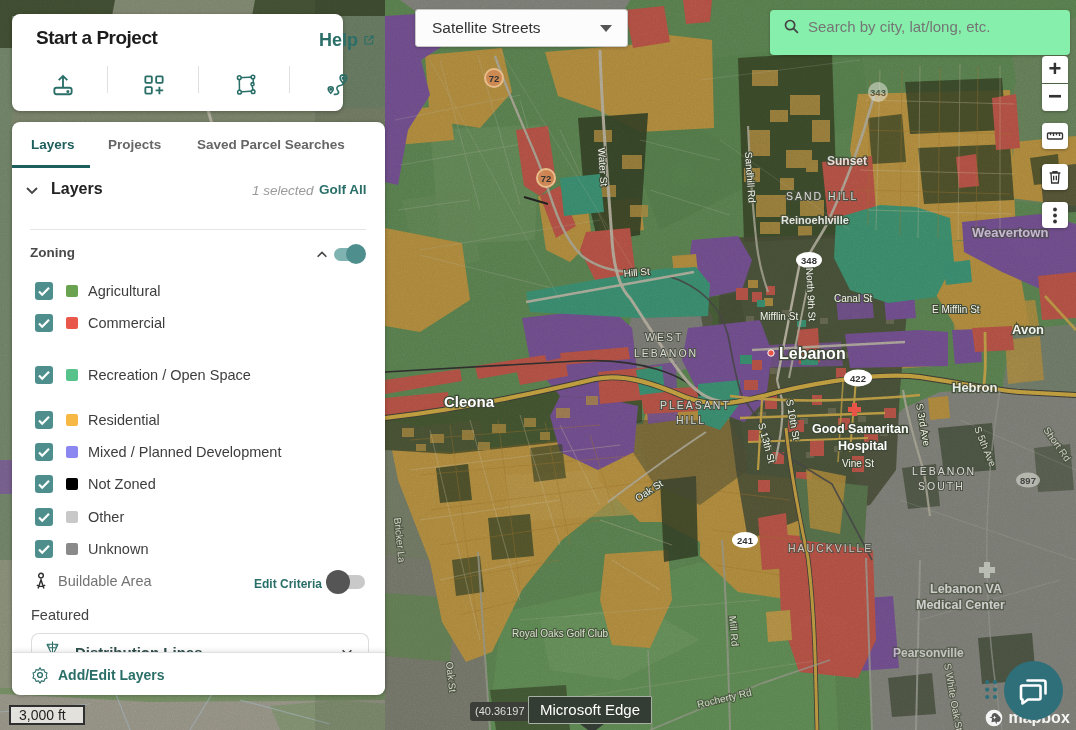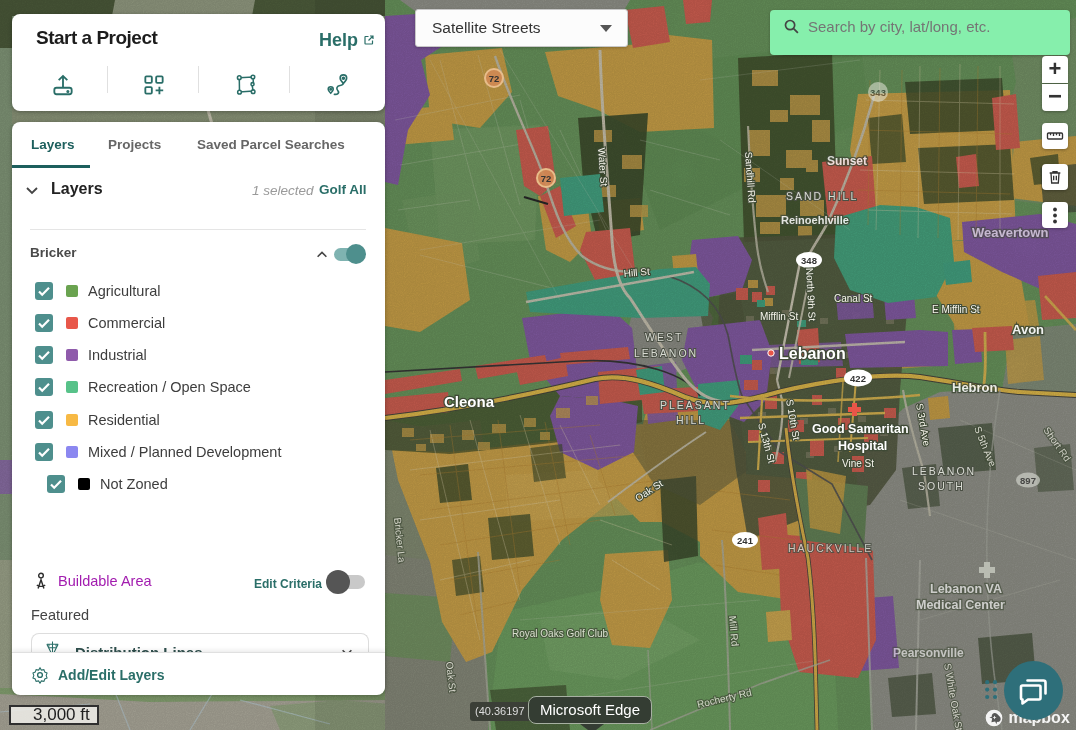--- a/index.html
+++ b/index.html
@@ -580,21 +580,21 @@
   <text x="1043" y="430" class="lbl" transform="rotate(55 1043 430)" opacity=".7">Short Rd</text>
   <text x="638" y="502" class="lbl" transform="rotate(-33 638 502)">Oak St</text>
   <text x="729" y="616" class="lbl" transform="rotate(85 729 616)" opacity=".8">Mill Rd</text>
   <text x="698" y="708" class="lbl" transform="rotate(-13 698 708)" opacity=".75">Rocherty Rd</text>
   <text x="446" y="662" class="lbl" transform="rotate(84 446 662)" opacity=".75">Oak St</text>
   <text x="394" y="518" class="lbl" transform="rotate(84 394 518)" opacity=".7">Bricker La</text>
   <text x="944" y="664" class="lbl" transform="rotate(80 944 664)" opacity=".7">S White Oak St</text>
 
 </svg>
 
-<div class="abs" style="left:12px;top:14px;width:373px;height:97px;background:#fff;border-radius:8px;box-shadow:0 1px 4px rgba(0,0,0,.3);">
+<div class="abs" style="left:12px;top:14px;width:331px;height:97px;background:#fff;border-radius:8px;box-shadow:0 1px 4px rgba(0,0,0,.3);">
 
   <div class="abs" style="left:24px;top:13px;font-size:19px;font-weight:bold;letter-spacing:-0.5px;color:#1c1c1c;">Start a Project</div>
 
   <div class="abs" style="left:307px;top:16px;font-size:18px;font-weight:bold;color:#2a6e68;">Help <svg width="12" height="12" viewBox="0 0 24 24" fill="none" stroke="#2a6e68" stroke-width="2.4">
         <path d="M14 4h6v6M20 4l-9 9M19 13v6a1 1 0 0 1-1 1H5a1 1 0 0 1-1-1V6a1 1 0 0 1 1-1h6"></path>
       </svg></div>
 
   <div class="abs" style="left:0;top:52px;width:373px;height:39px;">
 
     <svg class="abs" style="left:38px;top:6px;" width="26" height="26" viewBox="0 0 24 24" fill="none" stroke="#2a6e68" stroke-width="1.7">
@@ -658,21 +658,21 @@
 
     <div class="abs" style="left:39px;top:12px;font-size:16px;font-weight:bold;color:#222;">Layers</div>
 
     <div class="abs" style="left:240px;top:15px;font-size:13.5px;font-style:italic;color:#9a9a9a;">1 selected</div>
 
     <div class="abs" style="left:307px;top:14px;font-size:13.5px;font-weight:bold;color:#2a6e68;">Golf All</div>
   </div>
 
   <div class="abs" style="left:18px;top:107px;width:336px;height:1px;background:#e5e5e5;"></div>
 
-  <div class="abs" style="left:18px;top:123px;font-size:13.5px;font-weight:bold;color:#4a4a4a;">Bricker</div>
+  <div class="abs" style="left:18px;top:123px;font-size:13.5px;font-weight:bold;color:#4a4a4a;">Zoning</div>
 
   <svg class="abs" style="left:303px;top:126px;" width="14" height="14" viewBox="0 0 16 16" fill="none" stroke="#444" stroke-width="1.8">
       <path d="M3 10l5-5 5 5"></path>
     </svg>
 
   <div class="abs" style="left:322px;top:126px;width:31px;height:13px;background:#7fb3b1;border-radius:7px;"></div>
   <div class="abs" style="left:334px;top:122px;width:20px;height:20px;background:#4e8f8d;border-radius:50%;"></div>
 
   <div class="abs" style="left:0;top:160px;width:373px;height:26px;">
     <div class="abs" style="left:23px;top:0;width:18px;height:18px;background:#4e8f8d;border-radius:3px;"><svg width="18" height="18" viewBox="0 0 18 18" fill="none" stroke="#fff" stroke-width="2.2">
@@ -683,29 +683,22 @@
   </div>
 
   <div class="abs" style="left:0;top:192px;width:373px;height:26px;">
     <div class="abs" style="left:23px;top:0;width:18px;height:18px;background:#4e8f8d;border-radius:3px;"><svg width="18" height="18" viewBox="0 0 18 18" fill="none" stroke="#fff" stroke-width="2.2">
           <path d="M4 9.5l3.2 3.2L14 5.8"></path>
         </svg></div>
     <div class="abs" style="left:54px;top:3px;width:12px;height:12px;background:#e8574a;border-radius:2px;"></div>
     <div class="abs" style="left:76px;top:1px;font-size:14.5px;color:#3d3d3d;">Commercial</div>
   </div>
 
-  <div class="abs" style="left:0;top:224px;width:373px;height:26px;">
-    <div class="abs" style="left:23px;top:0;width:18px;height:18px;background:#4e8f8d;border-radius:3px;"><svg width="18" height="18" viewBox="0 0 18 18" fill="none" stroke="#fff" stroke-width="2.2">
-          <path d="M4 9.5l3.2 3.2L14 5.8"></path>
-        </svg></div>
-    <div class="abs" style="left:54px;top:3px;width:12px;height:12px;background:#8f5bab;border-radius:2px;"></div>
-    <div class="abs" style="left:76px;top:1px;font-size:14.5px;color:#3d3d3d;">Industrial</div>
-  </div>
-
-  <div class="abs" style="left:0;top:256px;width:344px;height:26px;">
+
+  <div class="abs" style="left:0;top:244px;width:344px;height:26px;">
     <div class="abs" style="left:23px;top:0;width:18px;height:18px;background:#4e8f8d;border-radius:3px;"><svg width="18" height="18" viewBox="0 0 18 18" fill="none" stroke="#fff" stroke-width="2.2">
           <path d="M4 9.5l3.2 3.2L14 5.8"></path>
         </svg></div>
     <div class="abs" style="left:54px;top:3px;width:12px;height:12px;background:#57c289;border-radius:2px;"></div>
     <div class="abs" style="left:76px;top:1px;font-size:14.5px;color:#3d3d3d;">Recreation / Open Space</div>
   </div>
 
   <div class="abs" style="left:0;top:289px;width:373px;height:26px;">
     <div class="abs" style="left:23px;top:0;width:18px;height:18px;background:#4e8f8d;border-radius:3px;"><svg width="18" height="18" viewBox="0 0 18 18" fill="none" stroke="#fff" stroke-width="2.2">
           <path d="M4 9.5l3.2 3.2L14 5.8"></path>
@@ -715,36 +708,50 @@
   </div>
 
   <div class="abs" style="left:0;top:321px;width:355px;height:26px;">
     <div class="abs" style="left:23px;top:0;width:18px;height:18px;background:#4e8f8d;border-radius:3px;"><svg width="18" height="18" viewBox="0 0 18 18" fill="none" stroke="#fff" stroke-width="2.2">
           <path d="M4 9.5l3.2 3.2L14 5.8"></path>
         </svg></div>
     <div class="abs" style="left:54px;top:3px;width:12px;height:12px;background:#8b87f0;border-radius:2px;"></div>
     <div class="abs" style="left:76px;top:1px;font-size:14.5px;color:#3d3d3d;">Mixed / Planned Development</div>
   </div>
 
-  <div class="abs" style="left:12px;top:353px;width:439px;height:26px;">
+  <div class="abs" style="left:0;top:353px;width:439px;height:26px;">
     <div class="abs" style="left:23px;top:0;width:18px;height:18px;background:#4e8f8d;border-radius:3px;"><svg width="18" height="18" viewBox="0 0 18 18" fill="none" stroke="#fff" stroke-width="2.2">
           <path d="M4 9.5l3.2 3.2L14 5.8"></path>
         </svg></div>
     <div class="abs" style="left:54px;top:3px;width:12px;height:12px;background:#000000;border-radius:2px;"></div>
     <div class="abs" style="left:76px;top:1px;font-size:14.5px;color:#3d3d3d;">Not Zoned</div>
   </div>
 
-
+  <div class="abs" style="left:0;top:386px;width:373px;height:26px;">
+    <div class="abs" style="left:23px;top:0;width:18px;height:18px;background:#4e8f8d;border-radius:3px;"><svg width="18" height="18" viewBox="0 0 18 18" fill="none" stroke="#fff" stroke-width="2.2">
+          <path d="M4 9.5l3.2 3.2L14 5.8"></path>
+        </svg></div>
+    <div class="abs" style="left:54px;top:3px;width:12px;height:12px;background:#c8c8c8;border-radius:2px;"></div>
+    <div class="abs" style="left:76px;top:1px;font-size:14.5px;color:#3d3d3d;">Other</div>
+  </div>
+
+  <div class="abs" style="left:0;top:418px;width:373px;height:26px;">
+    <div class="abs" style="left:23px;top:0;width:18px;height:18px;background:#4e8f8d;border-radius:3px;"><svg width="18" height="18" viewBox="0 0 18 18" fill="none" stroke="#fff" stroke-width="2.2">
+          <path d="M4 9.5l3.2 3.2L14 5.8"></path>
+        </svg></div>
+    <div class="abs" style="left:54px;top:3px;width:12px;height:12px;background:#8a8a8a;border-radius:2px;"></div>
+    <div class="abs" style="left:76px;top:1px;font-size:14.5px;color:#3d3d3d;">Unknown</div>
+  </div>
 
   <svg class="abs" style="left:19px;top:449px;" width="20" height="20" viewBox="0 0 24 24" fill="none" stroke="#2f2f2f" stroke-width="1.7">
       <circle cx="12" cy="5.5" r="2.8"></circle>
       <path d="M8.5 21l3.5-10.5L15.5 21M7 16.8c2.5 2.2 7.5 2.2 10 0"></path>
     </svg>
 
-  <div class="abs" style="left:46px;top:451px;font-size:14.5px;color:#a21caf;">Buildable Area</div>
+  <div class="abs" style="left:46px;top:451px;font-size:14.5px;color:#737373;">Buildable Area</div>
 
   <div class="abs" style="left:242px;top:455px;font-size:12px;font-weight:bold;color:#2a6e68;">Edit Criteria</div>
 
   <div class="abs" style="left:318px;top:453px;width:35px;height:14px;background:#c9c9c9;border-radius:7px;"></div>
   <div class="abs" style="left:314px;top:448px;width:24px;height:24px;background:#555;border-radius:50%;"></div>
 
   <div class="abs" style="left:19px;top:485px;font-size:14.5px;color:#444;">Featured</div>
 
   <div class="abs" style="left:19px;top:511px;width:336px;height:19px;border:1px solid #ddd;border-radius:8px 8px 0 0;border-bottom:none;overflow:hidden;">
 
@@ -807,25 +814,25 @@
 <div class="abs" style="left:1042px;top:202px;width:26px;height:26px;background:#fff;border-radius:4px;box-shadow:0 1px 3px rgba(0,0,0,.3);">
   <svg class="abs" style="left:10px;top:5px;" width="6" height="17" viewBox="0 0 6 17">
       <g fill="#333">
         <circle cx="3" cy="2.5" r="1.9"></circle>
         <circle cx="3" cy="8.5" r="1.9"></circle>
         <circle cx="3" cy="14.5" r="1.9"></circle>
       </g>
     </svg>
 </div>
 
-<div class="abs" style="left:9px;top:705px;width:64px;height:16px;background:rgba(240,238,234,.85);border:2px solid #2f2f2f;font-size:17px;line-height:16px;color:#1f1f1f;padding-left:22px;">3,000 ft</div>
+<div class="abs" style="left:9px;top:705px;width:64px;height:16px;background:rgba(240,238,234,.85);border:2px solid #2f2f2f;font-size:14px;line-height:16px;color:#1f1f1f;padding-left:8px;">3,000 ft</div>
 
 <div class="abs" style="left:470px;top:702px;width:58px;height:19px;background:#3b3f37;border-radius:3px 0 0 3px;color:#ddd;font-size:11px;line-height:19px;padding-left:5px;">(40.36197</div>
 
-<div class="abs" style="left:528px;top:696px;width:122px;height:26px;background:#343d33;border:1.5px solid #a7b0a2;border-radius:8px;color:#fff;font-size:15px;line-height:26px;text-align:center;">Microsoft Edge</div>
+<div class="abs" style="left:528px;top:696px;width:122px;height:26px;background:#343d33;border:1.5px solid #a7b0a2;border-radius:1px;color:#fff;font-size:15px;line-height:26px;text-align:center;">Microsoft Edge</div>
 
 <div class="abs" style="left:580px;top:724px;width:0;height:0;border-left:12px solid transparent;border-right:12px solid transparent;border-top:9px solid #343d33;"></div>
 
 <svg class="abs" style="left:984px;top:679px;" width="15" height="22" viewBox="0 0 15 22">
   <g fill="#2d6f7a">
       <circle cx="3.2" cy="3.2" r="2.1"></circle>
       <circle cx="11" cy="3.2" r="2.1"></circle>
       <circle cx="3.2" cy="10.6" r="2.1"></circle>
       <circle cx="11" cy="10.6" r="2.1"></circle>
       <circle cx="3.2" cy="18" r="2.1"></circle>

